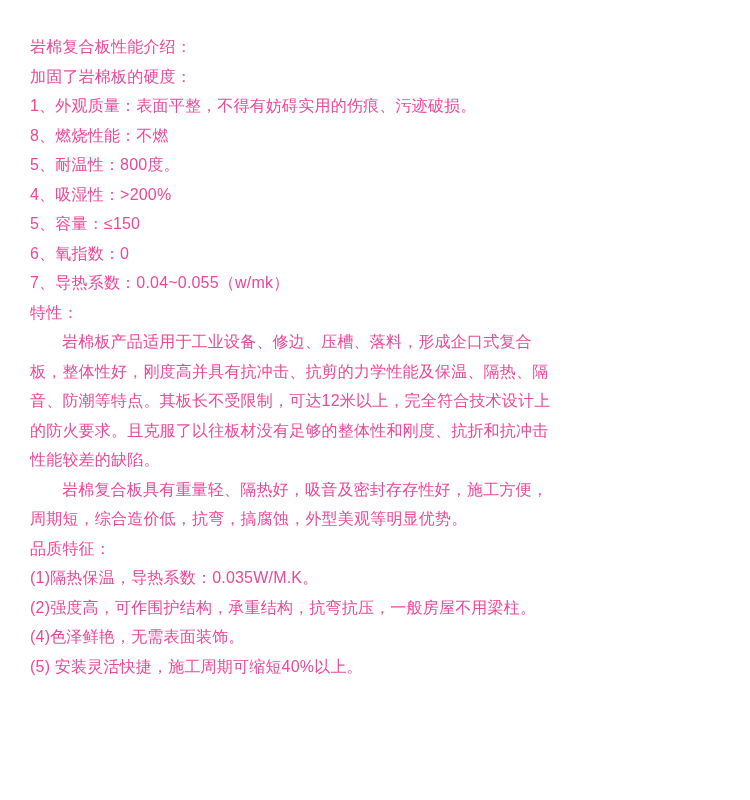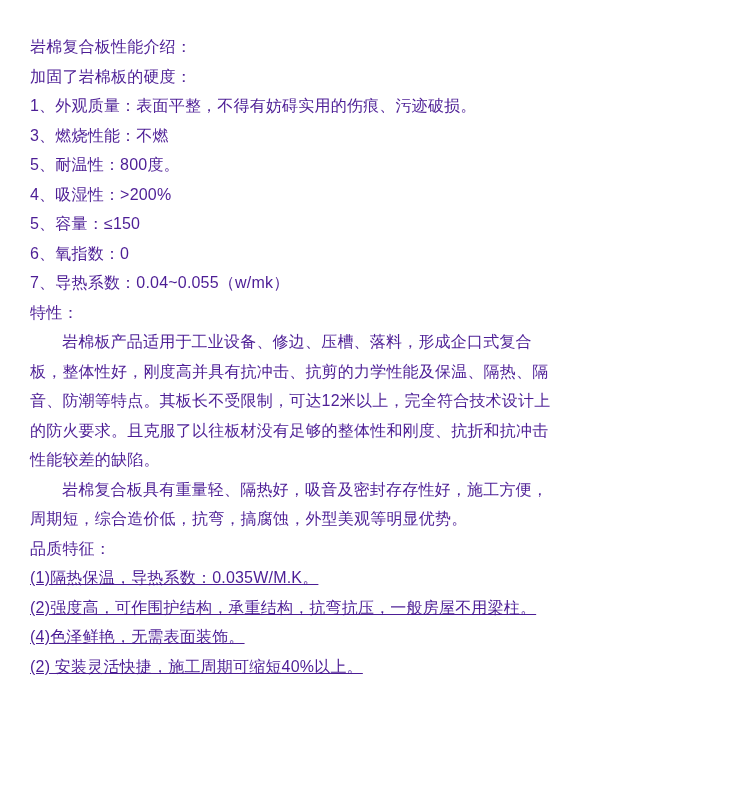--- a/index.html
+++ b/index.html
@@ -13,63 +13,62 @@
     overflow: hidden;
   }
   .page {
     box-sizing: border-box;
     width: 594px;
     height: 800px;
     padding: 32px 30px 0 30px;
     font-family: "Liberation Sans", "DejaVu Sans", sans-serif;
     font-size: 16px;
     line-height: 29.5px;
-    color: #4c1d95;
+    color: #ec4899;
     letter-spacing: 0.2px;
   }
   .page p {
     margin: 0;
     padding: 0;
   }
   .indent {
     text-indent: 2em;
   }
   .item {
     padding-left: 20px;
   }
   .item-first {
     padding-left: 10px;
   }
   .quality-item {
     padding-left: 10px;
-    text-decoration: underline;
   }
 </style>
 </head>
 <body>
 
 <div class="page">
   <p class="title">岩棉复合板性能介绍：</p>
 
 
   <p>加固了岩棉板的硬度：</p>
 
   <p class="item item-first">1、外观质量：表面平整，不得有妨碍实用的伤痕、污迹破损。</p>
-  <p class="item">3、燃烧性能：不燃</p>
+  <p class="item">8、燃烧性能：不燃</p>
   <p class="item">5、耐温性：800度。</p>
   <p class="item">4、吸湿性：&gt;200%</p>
   <p class="item">5、容量：≤150</p>
   <p class="item">6、氧指数：0</p>
   <p class="item">7、导热系数：0.04~0.055（w/mk）</p>
 
   <p>特性：</p>
 
   <p class="indent">岩棉板产品适用于工业设备、修边、压槽、落料，形成企口式复合板，整体性好，刚度高并具有抗冲击、抗剪的力学性能及保温、隔热、隔音、防潮等特点。其板长不受限制，可达12米以上，完全符合技术设计上的防火要求。且克服了以往板材没有足够的整体性和刚度、抗折和抗冲击性能较差的缺陷。</p>
 
   <p class="indent">岩棉复合板具有重量轻、隔热好，吸音及密封存存性好，施工方便，周期短，综合造价低，抗弯，搞腐蚀，外型美观等明显优势。</p>
 
   <p>品质特征：</p>
 
   <p class="quality-item">(1)隔热保温，导热系数：0.035W/M.K。</p>
   <p class="quality-item">(2)强度高，可作围护结构，承重结构，抗弯抗压，一般房屋不用梁柱。</p>
   <p class="quality-item">(4)色泽鲜艳，无需表面装饰。</p>
-  <p class="quality-item">(2) 安装灵活快捷，施工周期可缩短40%以上。</p>
+  <p class="quality-item">(5) 安装灵活快捷，施工周期可缩短40%以上。</p>
 </div>
 
 </body></html>

